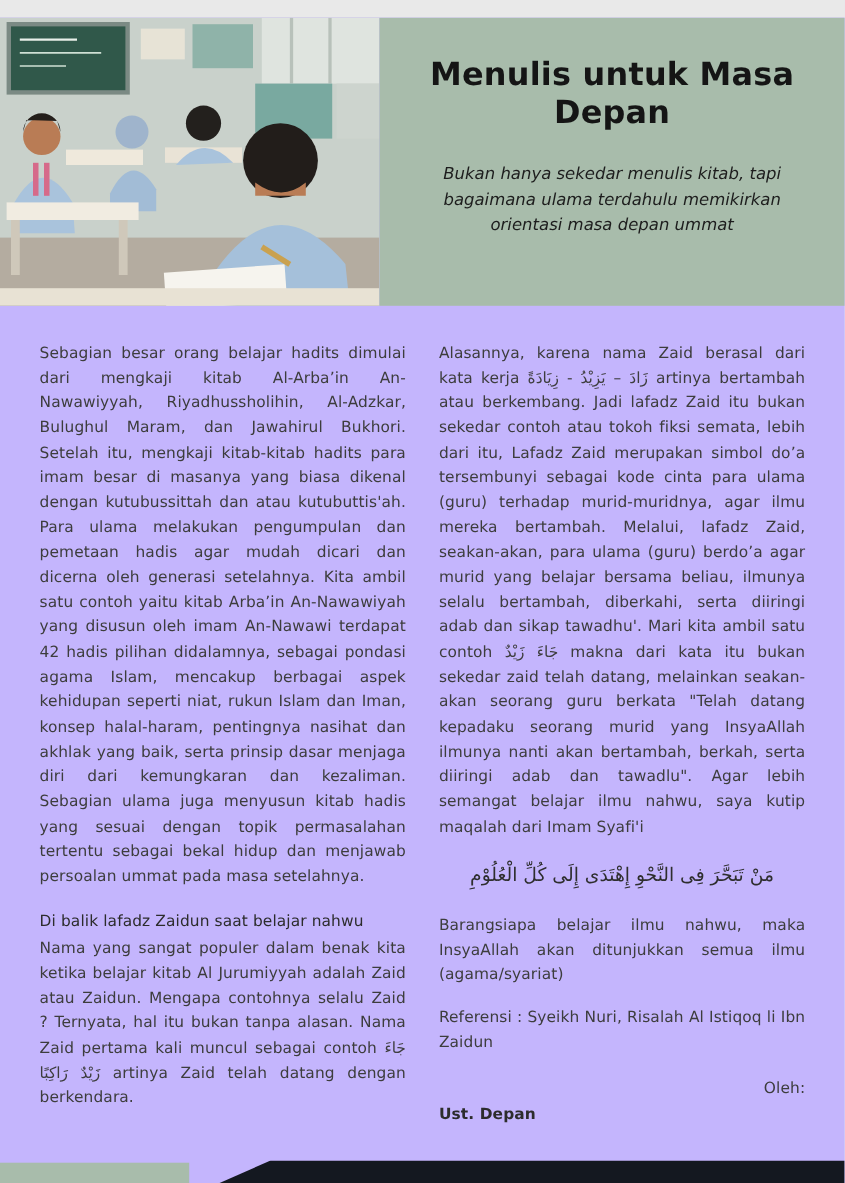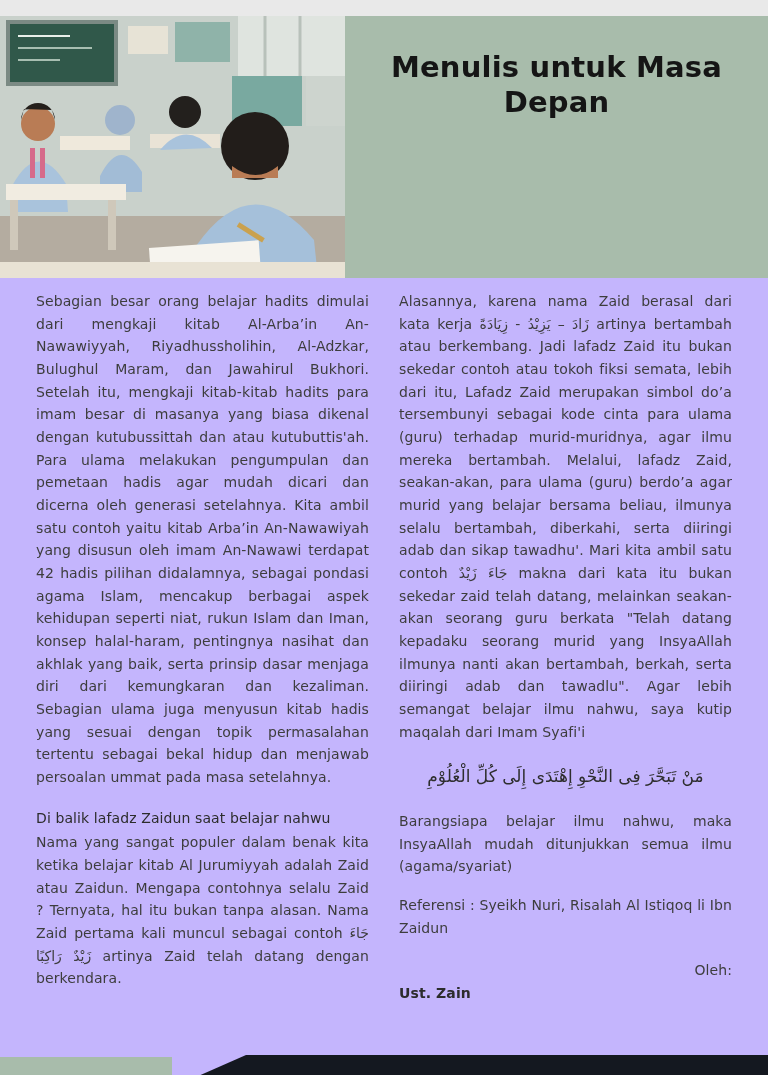--- a/index.html
+++ b/index.html
@@ -52,21 +52,21 @@
     font-size: 15px;
     line-height: 1.55;
     color: #1d1d1d;
     max-width: 360px;
   }
 
   
   .content {
     display: flex;
     gap: 30px;
-    padding: 12px 36px 0 36px;
+    padding: 32px 36px 0 36px;
   }
   .col {
     width: 333px;
     flex: 0 0 333px;
     font-size: 14px;
     line-height: 1.62;
     color: #3d3d3d;
     text-align: justify;
     letter-spacing: 0.1px;
   }
@@ -157,38 +157,39 @@
 
         <rect x="150" y="228" width="110" height="34" fill="#f6f4ee" transform="rotate(-4 205 245)"></rect>
         <rect x="236" y="214" width="30" height="5" fill="#caa14e" transform="rotate(32 251 216)"></rect>
 
         <rect x="0" y="246" width="345" height="16" fill="#e8e2d4"></rect>
       </svg>
     </div>
 
     <div class="hero-text">
       <div class="hero-title">Menulis untuk Masa Depan</div>
+      <div class="hero-subtitle">Bukan hanya sekedar menulis kitab, tapi bagaimana ulama terdahulu memikirkan orientasi masa depan ummat</div>
     </div>
   </div>
 
   <div class="content">
 
     <div class="col">
       <p class="para">Sebagian besar orang belajar hadits dimulai dari mengkaji kitab Al-Arba’in An-Nawawiyyah, Riyadhussholihin, Al-Adzkar, Bulughul Maram, dan Jawahirul Bukhori. Setelah itu, mengkaji kitab-kitab hadits para imam besar di masanya yang biasa dikenal dengan kutubussittah dan atau kutubuttis'ah. Para ulama melakukan pengumpulan dan pemetaan hadis agar mudah dicari dan dicerna oleh generasi setelahnya. Kita ambil satu contoh yaitu kitab Arba’in An-Nawawiyah yang disusun oleh imam An-Nawawi terdapat 42 hadis pilihan didalamnya, sebagai pondasi agama Islam, mencakup berbagai aspek kehidupan seperti niat, rukun Islam dan Iman, konsep halal-haram, pentingnya nasihat dan akhlak yang baik, serta prinsip dasar menjaga diri dari kemungkaran dan kezaliman. Sebagian ulama juga menyusun kitab hadis yang sesuai dengan topik permasalahan tertentu sebagai bekal hidup dan menjawab persoalan ummat pada masa setelahnya.</p>
       <div class="sub-heading">Di balik lafadz Zaidun saat belajar nahwu</div>
       <p class="para">Nama yang sangat populer dalam benak kita ketika belajar kitab Al Jurumiyyah adalah Zaid atau Zaidun. Mengapa contohnya selalu Zaid ? Ternyata, hal itu bukan tanpa alasan. Nama Zaid pertama kali muncul sebagai contoh جَاءَ زَيْدٌ رَاكِبًا artinya Zaid telah datang dengan berkendara.</p>
     </div>
 
     <div class="col">
       <p class="para">Alasannya, karena nama Zaid berasal dari kata kerja زَادَ – يَزِيْدُ - زِيَادَةً artinya bertambah atau berkembang. Jadi lafadz Zaid itu bukan sekedar contoh atau tokoh fiksi semata, lebih dari itu, Lafadz Zaid merupakan simbol do’a tersembunyi sebagai kode cinta para ulama (guru) terhadap murid-muridnya, agar ilmu mereka bertambah. Melalui, lafadz Zaid, seakan-akan, para ulama (guru) berdo’a agar murid yang belajar bersama beliau, ilmunya selalu bertambah, diberkahi, serta diiringi adab dan sikap tawadhu'. Mari kita ambil satu contoh جَاءَ زَيْدٌ makna dari kata itu bukan sekedar zaid telah datang, melainkan seakan-akan seorang guru berkata "Telah datang kepadaku seorang murid yang InsyaAllah ilmunya nanti akan bertambah, berkah, serta diiringi adab dan tawadlu". Agar lebih semangat belajar ilmu nahwu, saya kutip maqalah dari Imam Syafi'i</p>
       <div class="arabic-quote">مَنْ تَبَحَّرَ فِى النَّحْوِ إِهْتَدَى إِلَى كُلِّ الْعُلُوْمِ</div>
-      <p class="para translation-line">Barangsiapa belajar ilmu nahwu, maka InsyaAllah mudah ditunjukkan semua ilmu (agama/syariat)</p>
+      <p class="para translation-line">Barangsiapa belajar ilmu nahwu, maka InsyaAllah akan ditunjukkan semua ilmu (agama/syariat)</p>
       <p class="para reference-line">Referensi : Syeikh Nuri, Risalah Al Istiqoq li Ibn Zaidun</p>
       <div class="byline-label">Oleh:</div>
-      <div class="author-name">Ust. Zain</div>
+      <div class="author-name">Ust. Depan</div>
     </div>
 
   </div>
 
   <div class="footer">
     <svg width="768" height="36" viewBox="0 0 768 36" xmlns="http://www.w3.org/2000/svg">
       <rect x="0" y="22" width="768" height="14" fill="#0a0a0c"></rect>
       <rect x="0" y="2" width="172" height="20" fill="#a8bcab"></rect>
       <polygon points="246,0 768,0 768,22 196,22" fill="#141820"></polygon>
     </svg>

